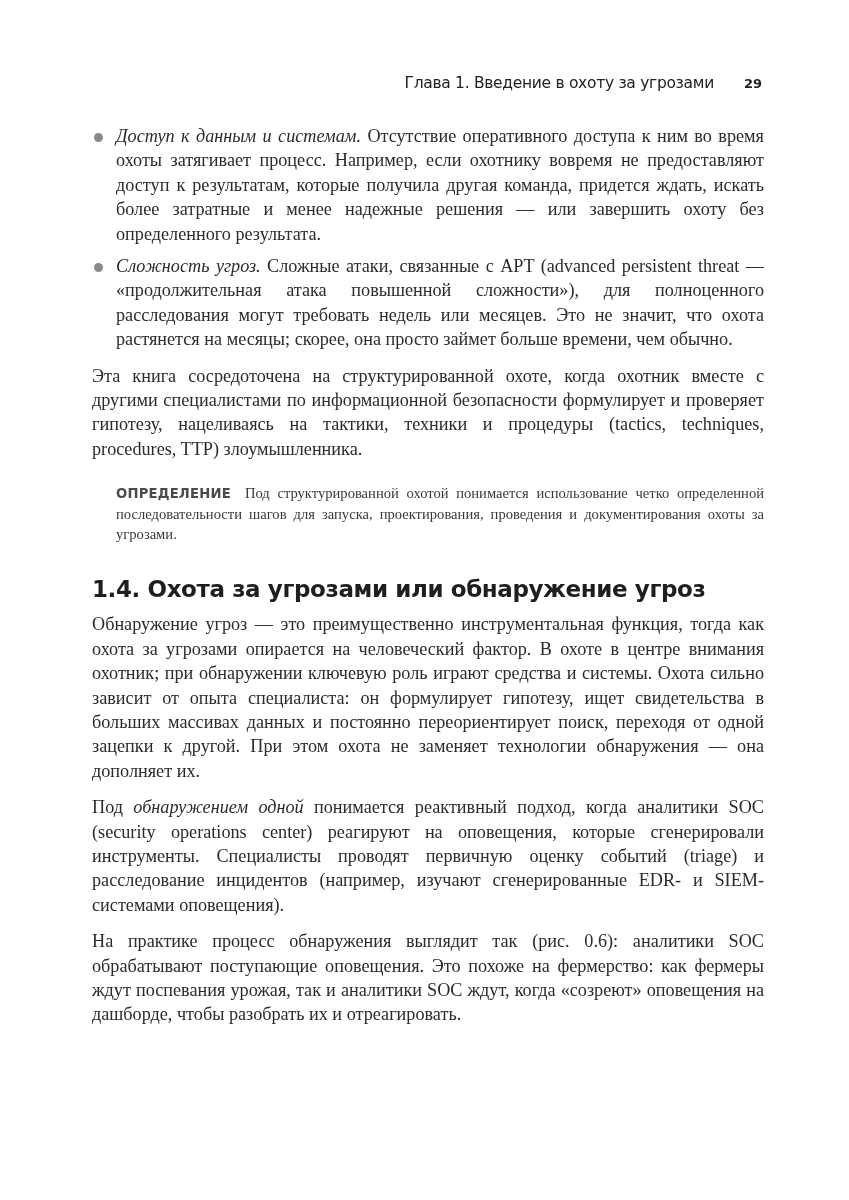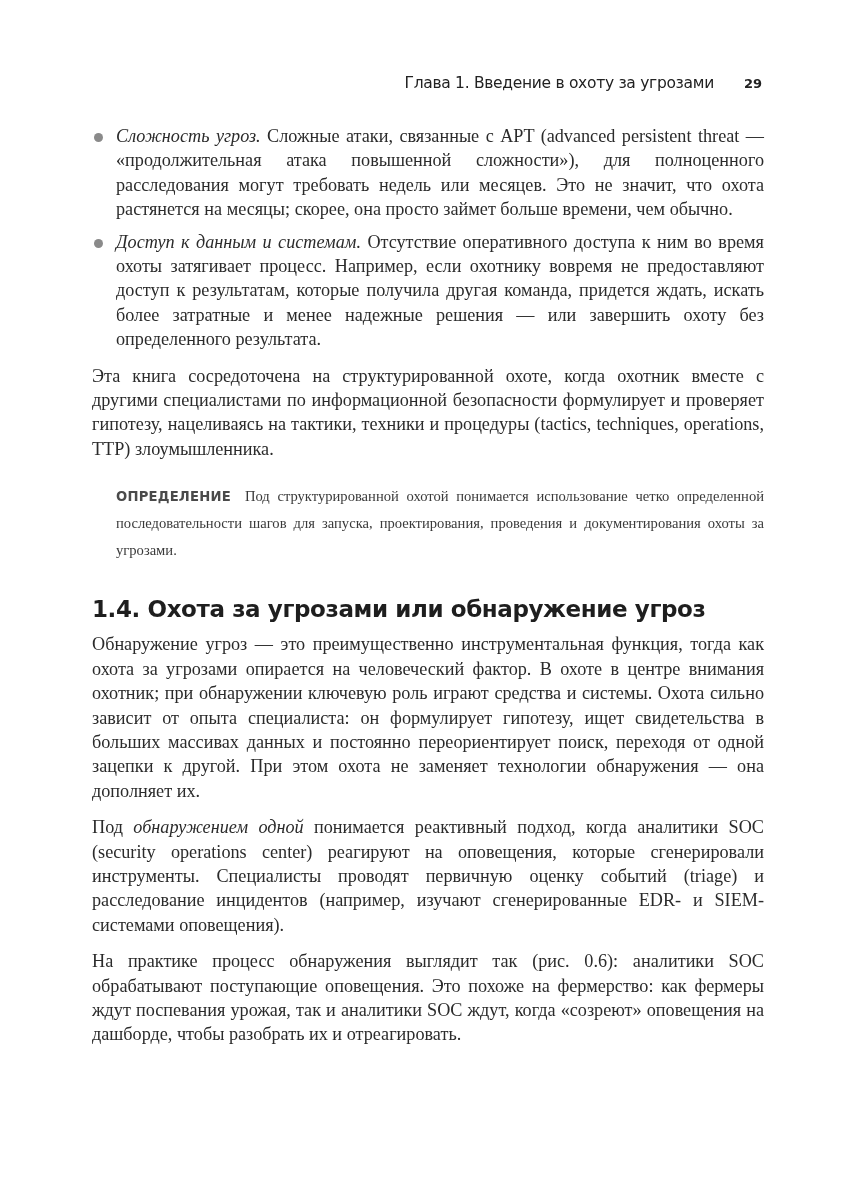--- a/index.html
+++ b/index.html
@@ -8,50 +8,50 @@
   .running-head { position: absolute; top: 74px; right: 87px; display: flex; align-items: baseline; font-family: "DejaVu Sans", sans-serif; color: #222; }
   .running-head .chap { font-size: 15.5px; letter-spacing: -0.3px; }
   .running-head .pnum { font-size: 13px; font-weight: bold; margin-left: 30px; }
   .content { position: absolute; left: 92px; width: 672px; top: 124px; font-family: "Liberation Serif", serif; font-size: 18.2px; line-height: 24.4px; color: #2b2b2b; }
   p { margin: 0; text-align: justify; }
   .bullets { margin: 0; padding: 0; list-style: none; }
   .bullets li { position: relative; padding-left: 24px; text-align: justify; margin-bottom: 8px; }
   .bullets li .dot { position: absolute; left: 2px; top: 9px; width: 9px; height: 9px; border-radius: 50%; background: #8a8a8a; }
   .it { font-style: italic; }
   .para { margin-top: 12px; }
-  .definition { margin: 22px 0 0 24px; font-size: 14.6px; line-height: 27px; color: #3a3a3a; text-align: justify; }
+  .definition { margin: 22px 0 0 24px; font-size: 14.6px; line-height: 20px; color: #3a3a3a; text-align: justify; }
   .definition .deflabel { font-family: "DejaVu Sans", sans-serif; font-weight: bold; font-size: 13.2px; color: #4a4a4a; margin-right: 14px; letter-spacing: 0.2px; }
   .section-title { margin: 30px 0 8px 0; font-family: "DejaVu Sans", sans-serif; font-weight: bold; font-size: 23px; line-height: 30px; color: #1e1e1e; letter-spacing: -0.4px; }
   .gap-lg { margin-top: 26px; }
   .gap-sm { margin-top: 12px; }
 </style>
 </head>
 <body>
 
 <div class="page">
 
   <div class="running-head">
     <span class="chap">Глава 1. Введение в охоту за угрозами</span>
     <span class="pnum">29</span>
   </div>
 
   <div class="content">
 
     <ul class="bullets">
       <li>
         <span class="dot"></span>
-        <span class="it">Сложность угроз.</span><span> Сложные атаки, связанные с APT (advanced persistent threat — «продолжительная атака повышенной сложности»), для полноценного расследования могут требовать недель или месяцев. Это не значит, что охота растянется на месяцы; скорее, она просто займет больше времени, чем обычно.</span>
+        <span class="it">Доступ к данным и системам.</span><span> Отсутствие оперативного доступа к ним во время охоты затягивает процесс. Например, если охотнику вовремя не предоставляют доступ к результатам, которые получила другая команда, придется ждать, искать более затратные и менее надежные решения — или завершить охоту без определенного результата.</span>
       </li>
       <li>
         <span class="dot"></span>
-        <span class="it">Доступ к данным и системам.</span><span> Отсутствие оперативного доступа к ним во время охоты затягивает процесс. Например, если охотнику вовремя не предоставляют доступ к результатам, которые получила другая команда, придется ждать, искать более затратные и менее надежные решения — или завершить охоту без определенного результата.</span>
+        <span class="it">Сложность угроз.</span><span> Сложные атаки, связанные с APT (advanced persistent threat — «продолжительная атака повышенной сложности»), для полноценного расследования могут требовать недель или месяцев. Это не значит, что охота растянется на месяцы; скорее, она просто займет больше времени, чем обычно.</span>
       </li>
     </ul>
 
-    <p class="para">Эта книга сосредоточена на структурированной охоте, когда охотник вместе с другими специалистами по информационной безопасности формулирует и проверяет гипотезу, нацеливаясь на тактики, техники и процедуры (tactics, techniques, operations, TTP) злоумышленника.</p>
+    <p class="para">Эта книга сосредоточена на структурированной охоте, когда охотник вместе с другими специалистами по информационной безопасности формулирует и проверяет гипотезу, нацеливаясь на тактики, техники и процедуры (tactics, techniques, procedures, TTP) злоумышленника.</p>
 
     <div class="definition">
       <span class="deflabel">ОПРЕДЕЛЕНИЕ</span><span>Под структурированной охотой понимается использование четко определенной последовательности шагов для запуска, проектирования, проведения и документирования охоты за угрозами.</span>
     </div>
 
 
     <h2 class="section-title">1.4. Охота за угрозами или обнаружение угроз</h2>
 
     <p>Обнаружение угроз — это преимущественно инструментальная функция, тогда как охота за угрозами опирается на человеческий фактор. В охоте в центре внимания охотник; при обнаружении ключевую роль играют средства и системы. Охота сильно зависит от опыта специалиста: он формулирует гипотезу, ищет свидетельства в больших массивах данных и постоянно переориентирует поиск, переходя от одной зацепки к другой. При этом охота не заменяет технологии обнаружения — она дополняет их.</p>
 

